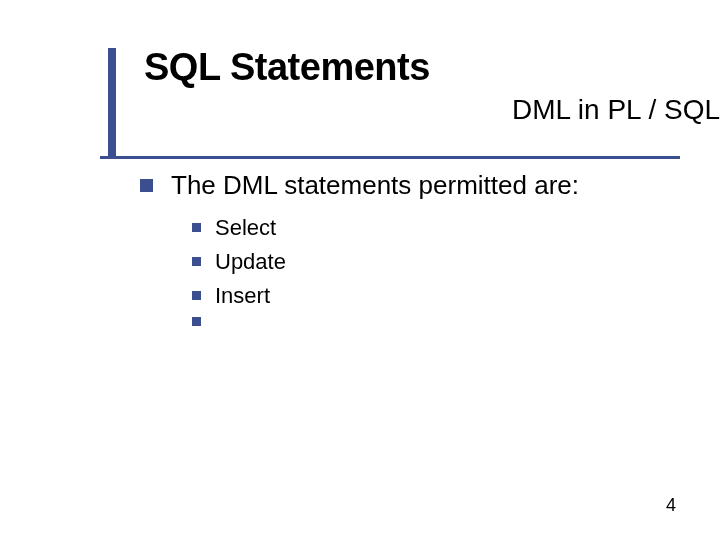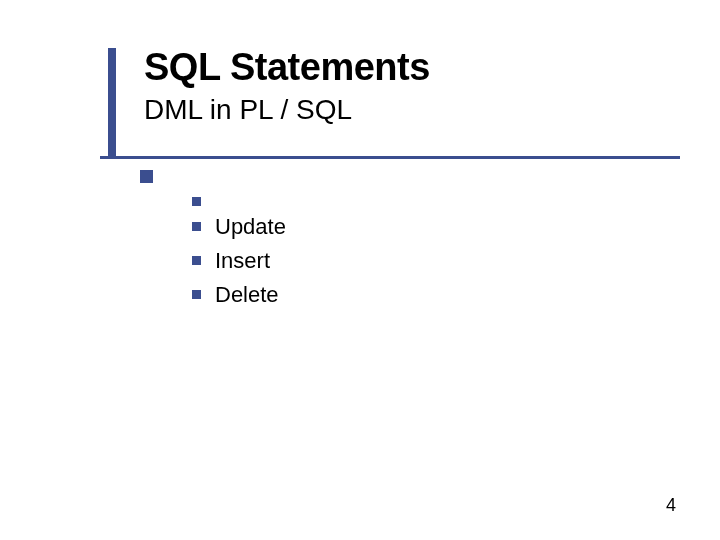--- a/index.html
+++ b/index.html
@@ -1,21 +1,21 @@
 <!DOCTYPE html>
 <html><head>
 <meta charset="utf-8">
 <style>
   * { margin: 0; padding: 0; box-sizing: border-box; }
   html, body { width: 720px; height: 540px; background: #fff; font-family: Verdana, Geneva, sans-serif; color: #000; }
   .slide { width: 720px; height: 540px; position: relative; padding: 48px 0 0 16px; }
   .title-block { margin-left: 100px; }
   .accent-bar { position: absolute; left: 108px; top: 48px; width: 8px; height: 108px; background: #3b4e8f; }
   .title { font-size: 38px; font-weight: 700; letter-spacing: -0.5px; margin-left: 28px; line-height: 1.05; }
-  .subtitle { font-size: 28px; font-weight: 400; margin-left: 28px; margin-top: 6px; }
+  .subtitle { font-size: 28px; font-weight: 400; margin-left: 28px; margin-top: 6px; text-align: right; }
   .underline { position: absolute; left: 100px; right: 40px; top: 156px; height: 3px; background: #3b4e8f; }
   .body { margin-top: 44px; margin-left: 124px; }
   .row-l1 { display: flex; align-items: center; gap: 18px; margin-bottom: 14px; }
   .bullet-l1 { width: 13px; height: 13px; background: #3b4e8f; flex: 0 0 auto; }
   .text-l1 { font-size: 26px; }
   .sublist { margin-left: 52px; margin-top: 2px; }
   .row-l2 { display: flex; align-items: center; gap: 14px; margin-bottom: 8px; }
   .bullet-l2 { width: 9px; height: 9px; background: #3b4e8f; flex: 0 0 auto; }
   .text-l2 { font-size: 22px; }
   .pagenum { position: absolute; right: 44px; bottom: 24px; font-size: 18px; color: #000; }
@@ -27,34 +27,35 @@
   <div class="accent-bar"></div>
   <div class="title-block">
     <div class="title">SQL Statements</div>
     <div class="subtitle">DML in PL / SQL</div>
   </div>
   <div class="underline"></div>
 
   <div class="body">
     <div class="row-l1">
       <div class="bullet-l1"></div>
+      <div class="text-l1">The DML statements permitted are:</div>
     </div>
     <div class="sublist">
       <div class="row-l2">
         <div class="bullet-l2"></div>
+        <div class="text-l2">Select</div>
       </div>
       <div class="row-l2">
         <div class="bullet-l2"></div>
         <div class="text-l2">Update</div>
       </div>
       <div class="row-l2">
         <div class="bullet-l2"></div>
         <div class="text-l2">Insert</div>
       </div>
       <div class="row-l2">
         <div class="bullet-l2"></div>
-        <div class="text-l2">Delete</div>
       </div>
     </div>
   </div>
 
   <div class="pagenum">4</div>
 </div>
 
 </body></html>

